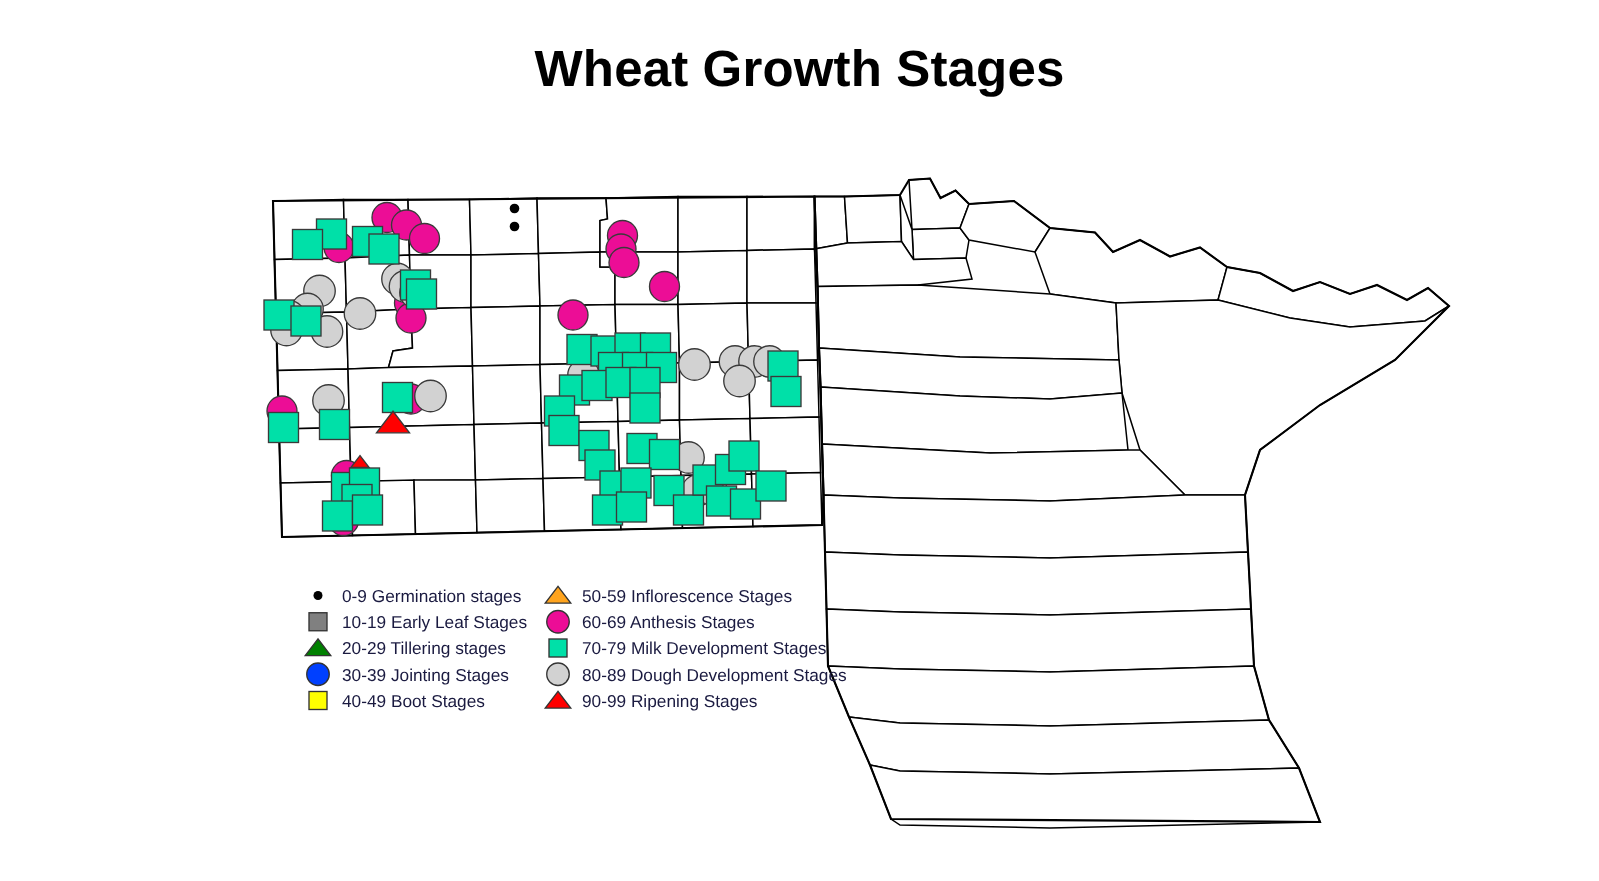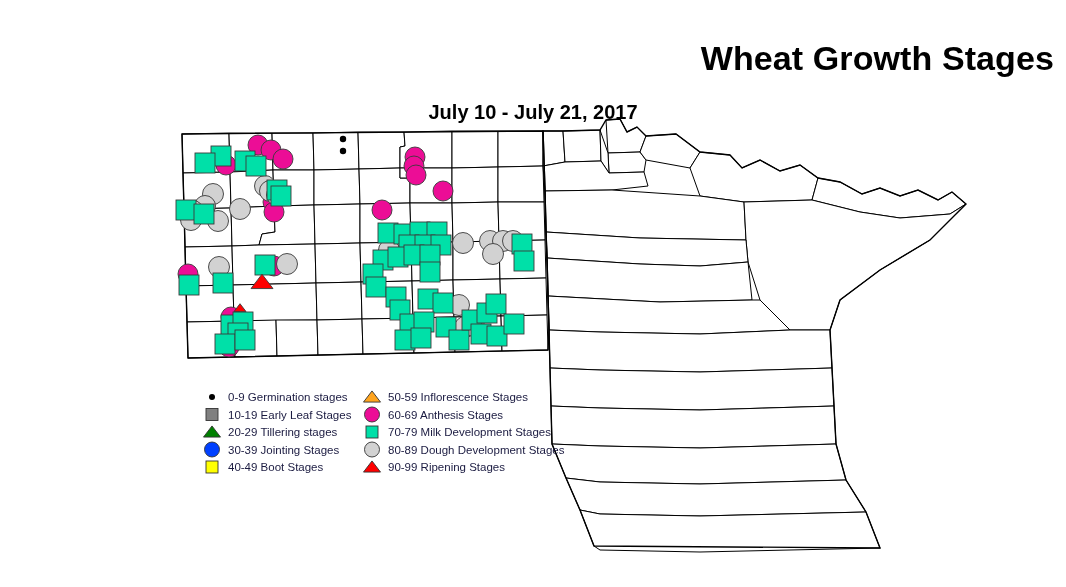--- a/index.html
+++ b/index.html
@@ -13,28 +13,27 @@
   #map-figure{
     position:absolute;inset:0;
     width:1066px;height:587px;
   }
   .title-block{
     position:absolute;top:0;left:0;width:1066px;
     text-align:center;
     pointer-events:none;
   }
   #page-title{
-    margin:12px;
+    margin:0;
     padding-top:27px;
     font-size:34px;
     font-weight:bold;
     letter-spacing:.1px;
     color:#000000;
     font-family:"Liberation Sans", sans-serif;
-    text-align:right;
   }
   #page-subtitle{
     margin:0;
     padding-top:11px;
     font-size:20px;
     font-weight:bold;
     color:#000000;
     font-family:"Liberation Sans", sans-serif;
   }
   #map-canvas{
@@ -60,21 +59,20 @@
     vector-effect:non-scaling-stroke;
   }
 </style>
 </head>
 <body>
 
 <div id="map-figure">
 
   <div class="title-block">
     <h1 id="page-title">Wheat Growth Stages</h1>
-    <h2 id="page-subtitle">July 10 - July 21, 2017</h2>
   </div>
 
   <svg id="map-canvas" viewBox="0 0 1066 587">
 
     <g id="county-layer">
 
       <g class="nd-counties">
 
         <path class="county-line" d="M182,134 L229,133 L230,172 L183,173 Z"></path>
         <path class="county-line" d="M229,133 L272,133 L273,170 L230,172 Z"></path>

